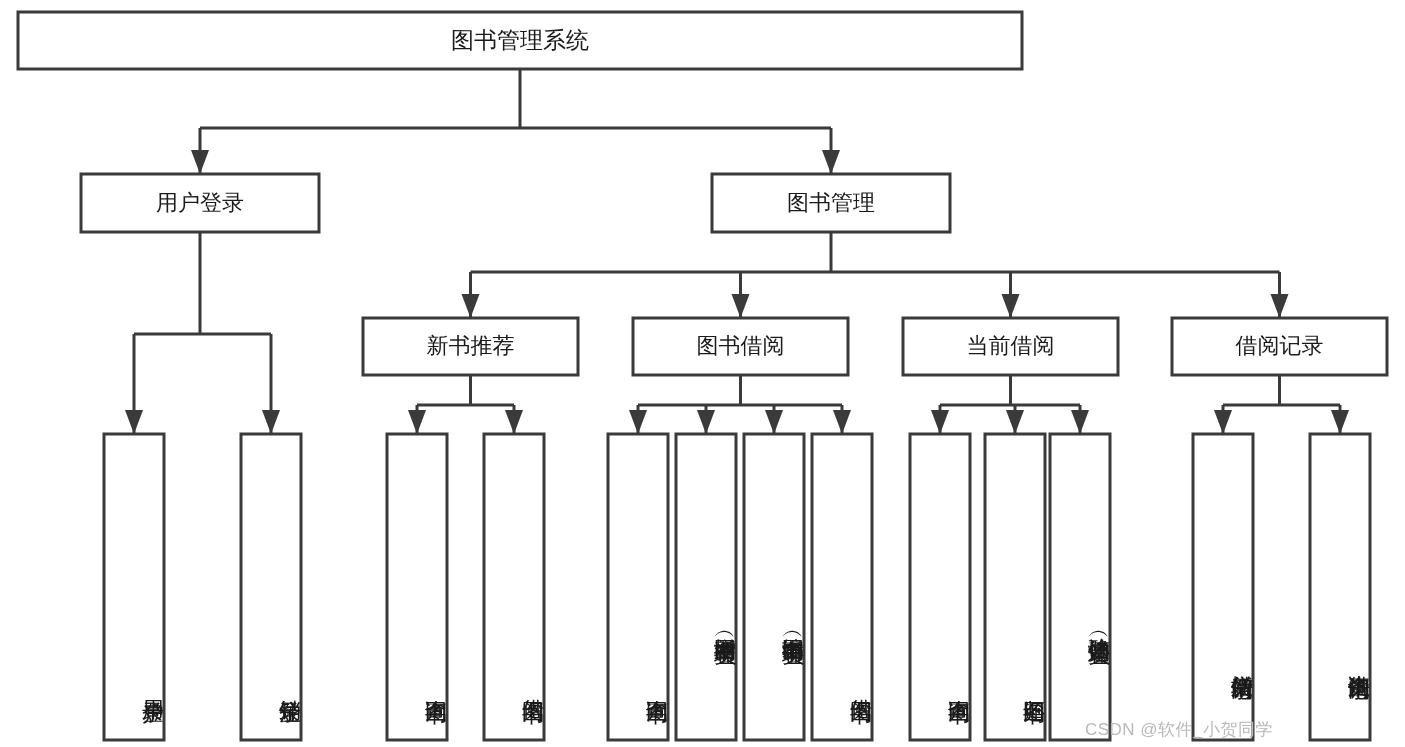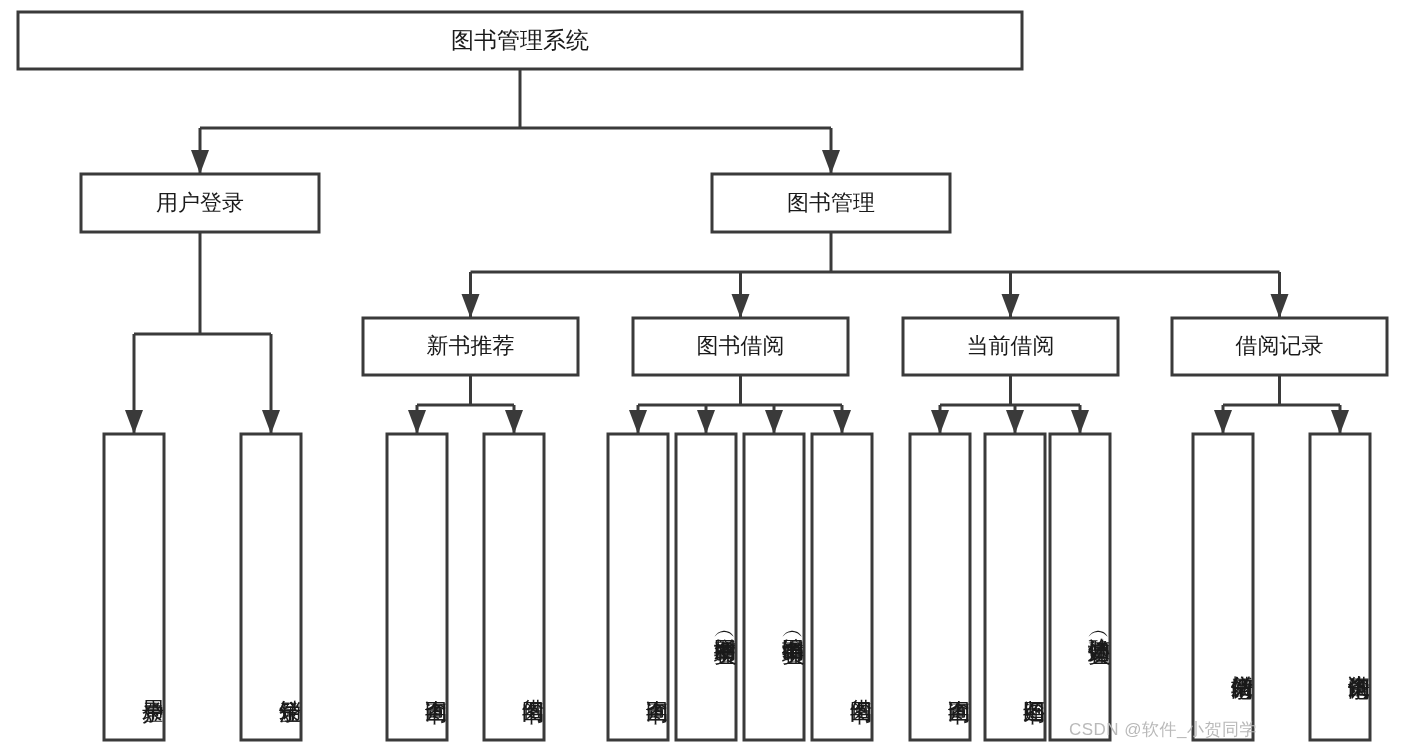--- a/index.html
+++ b/index.html
@@ -64,21 +64,21 @@
     color: #1a1a1a;
     letter-spacing: 1px;
     display: flex;
     align-items: flex-start;
     justify-content: center;
     white-space: nowrap;
     pointer-events: none;
   }
   .watermark {
     position: absolute;
-    right: 24px;
+    right: 8px;
     bottom: 6px;
     font-family: "Liberation Sans", "DejaVu Sans", sans-serif;
     font-size: 17px;
     color: #b9b9b9;
     letter-spacing: 0.5px;
     white-space: nowrap;
   }
 </style>
 </head>
 <body>

